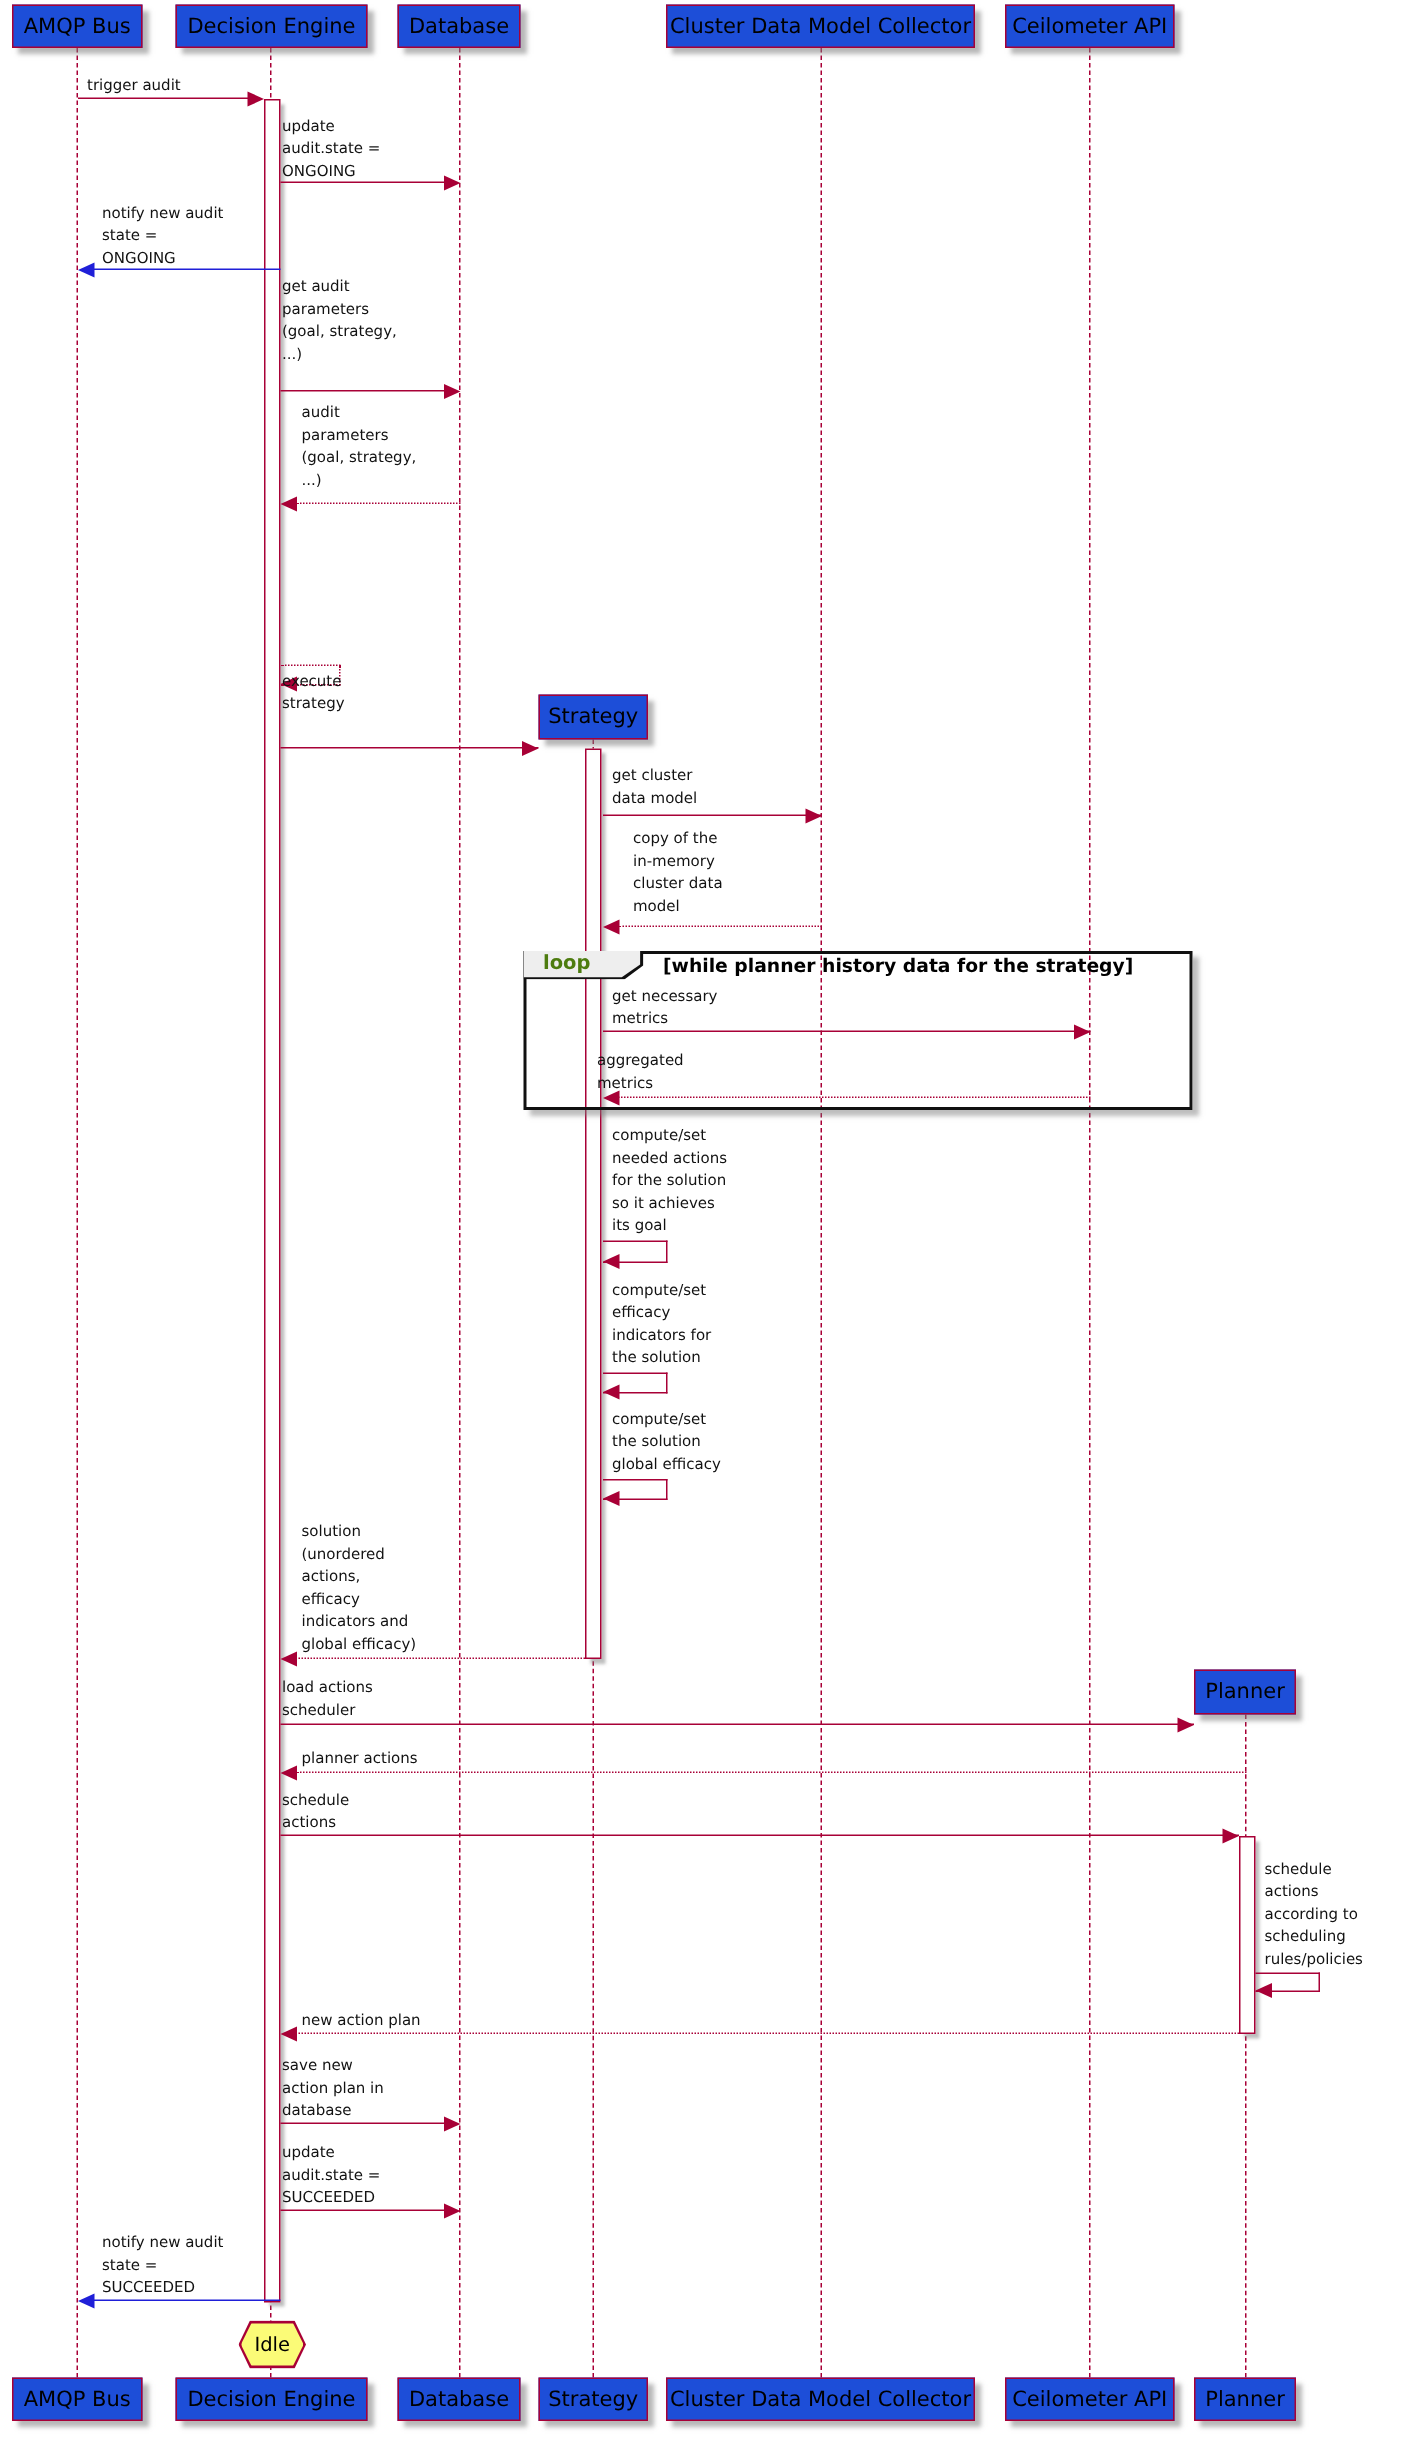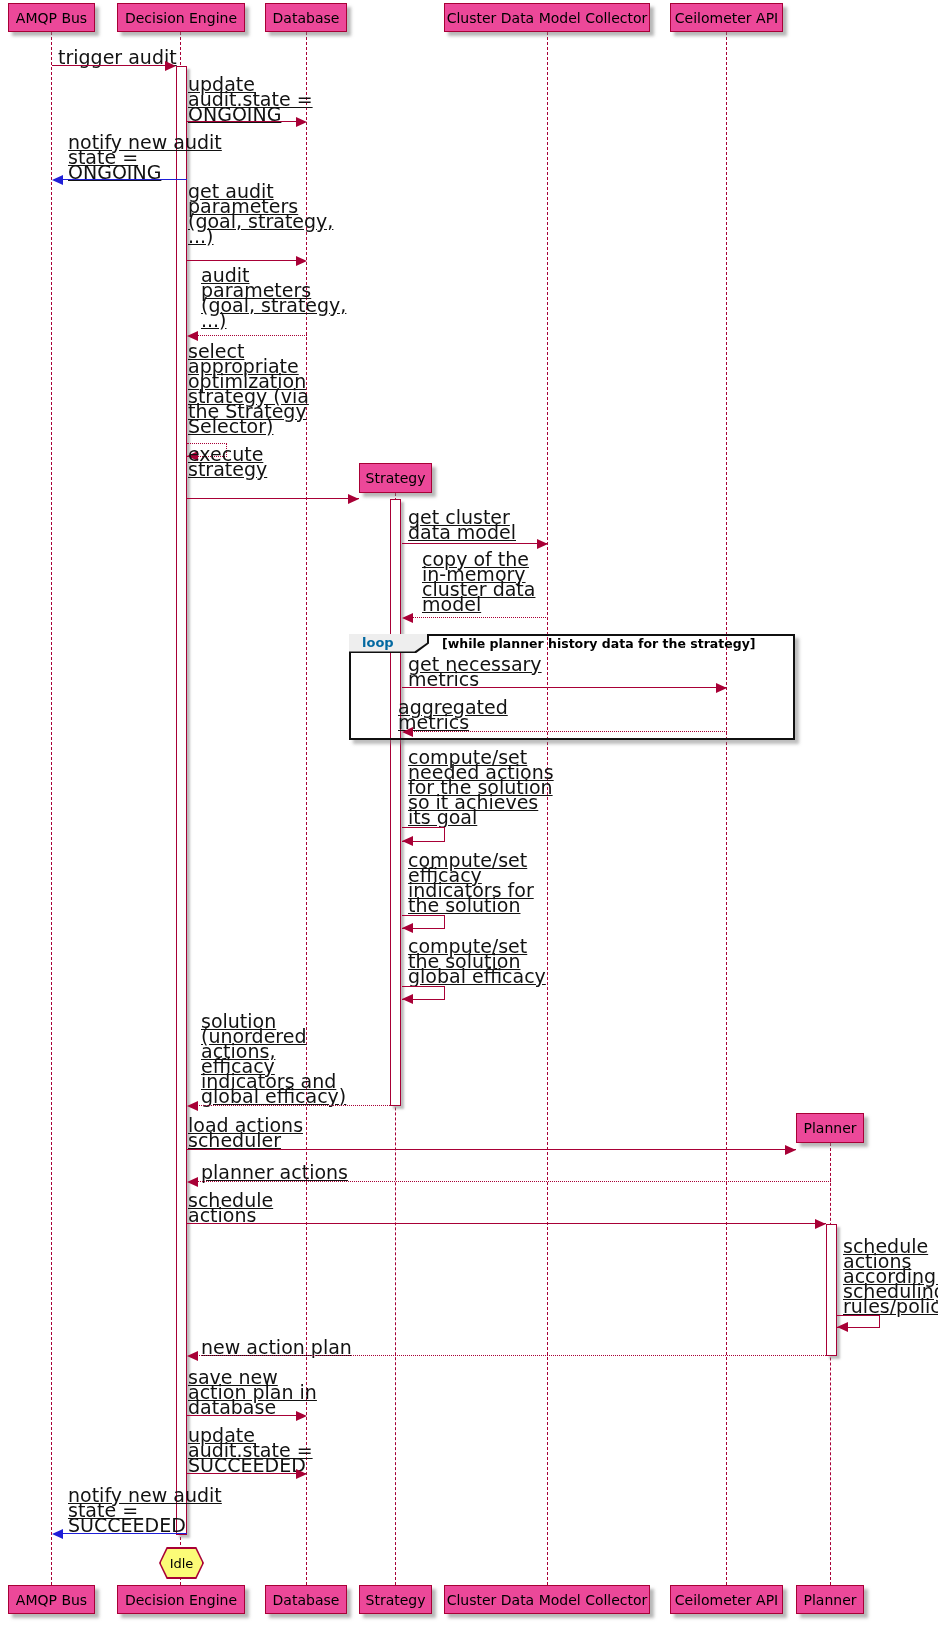--- a/index.html
+++ b/index.html
@@ -1,39 +1,39 @@
 <!DOCTYPE html>
 <html><head>
 <meta charset="utf-8">
 <style>
   html,body{margin:0;padding:0;background:#fff;}
   #diagram{position:relative;width:938px;height:1626px;background:#fff;
     font-family:"DejaVu Sans","Liberation Sans",sans-serif;color:#000;overflow:hidden;}
   .ll{position:absolute;width:0;border-left:1.5px dashed #A80036;}
-  .pbox{position:absolute;background:#ec4899;border:1.8px solid #A80036;box-sizing:border-box;
+  .pbox{position:absolute;background:#1d4ed8;border:1.8px solid #A80036;box-sizing:border-box;
     box-shadow:4px 4px 3px rgba(125,125,125,.55);display:flex;align-items:center;justify-content:center;
     font-size:14px;white-space:nowrap;}
   .act{position:absolute;width:11px;background:#fff;border:1.5px solid #A80036;box-sizing:border-box;
     box-shadow:3px 3px 2px rgba(125,125,125,.5);}
-  .lbl{position:absolute;font-size:19px;line-height:15px;white-space:pre;color:#121212;text-decoration:underline;}
+  .lbl{position:absolute;font-size:10px;line-height:15px;white-space:pre;color:#121212;}
   .ln{position:absolute;height:0;}
   .solid{border-top:1.5px solid #A80036;}
   .dot{border-top:1.5px dotted #A80036;}
   .bsolid{border-top:1.5px solid #1f1fd8;}
   .ar{position:absolute;width:0;height:0;border-top:5px solid transparent;border-bottom:5px solid transparent;}
   .ar.r{border-left:11px solid #A80036;}
   .ar.l{border-right:11px solid #A80036;}
   .ar.lb{border-right:11px solid #1f1fd8;}
   .sl{position:absolute;border:1.5px solid #A80036;border-left:none;box-sizing:border-box;}
   .sl.sldot{border-style:dotted;border-left:none;}
   #loopframe{position:absolute;border:2px solid #101010;box-sizing:border-box;
     box-shadow:4px 4px 3px rgba(125,125,125,.5);background:transparent;}
   .pent-out{position:absolute;background:#101010;clip-path:polygon(0 0,100% 0,100% 50%,84% 100%,0 100%);}
   .pent-in{position:absolute;background:#EEEEEE;clip-path:polygon(0 0,100% 0,100% 50%,84% 100%,0 100%);}
-  .looplbl{position:absolute;font-size:13px;font-weight:bold;color:#0369a1;}
+  .looplbl{position:absolute;font-size:13px;font-weight:bold;color:#4d7c0f;}
   .cond{position:absolute;font-size:12.5px;font-weight:bold;color:#000;white-space:nowrap;}
   .hex-out{position:absolute;background:#A80036;clip-path:polygon(0 50%,17% 0,83% 0,100% 50%,83% 100%,17% 100%);
     filter:drop-shadow(3px 3px 2px rgba(110,110,110,.6));}
   .hex-in{position:absolute;left:1.6px;top:1.6px;right:1.6px;bottom:1.6px;background:#FBFB77;
     clip-path:polygon(0 50%,17% 0,83% 0,100% 50%,83% 100%,17% 100%);
     display:flex;align-items:center;justify-content:center;font-size:13px;}
 </style>
 </head>
 <body>
 
@@ -97,26 +97,20 @@
   <div class="ln solid" style="left:187px;top:260px;width:110px"></div>
   <div class="ar r" style="left:296px;top:256px"></div>
 
   <div class="lbl" style="left:201px;top:268px">audit
 parameters
 (goal, strategy,
 ...)</div>
   <div class="ln dot" style="left:197px;top:335px;width:110px"></div>
   <div class="ar l" style="left:187px;top:331px"></div>
 
-  <div class="lbl" style="left:188px;top:344px">select
-appropriate
-optimization
-strategy (via
-the Strategy
-Selector)</div>
   <div class="sl sldot" style="left:187px;top:443px;width:40px;height:14px"></div>
   <div class="ar l" style="left:187px;top:451px"></div>
 
   <div class="lbl" style="left:188px;top:447px">execute
 strategy</div>
   <div class="ln solid" style="left:187px;top:498px;width:172px"></div>
   <div class="ar r" style="left:348px;top:494px"></div>
 
   <div class="lbl" style="left:408px;top:510px">get cluster
 data model</div>

